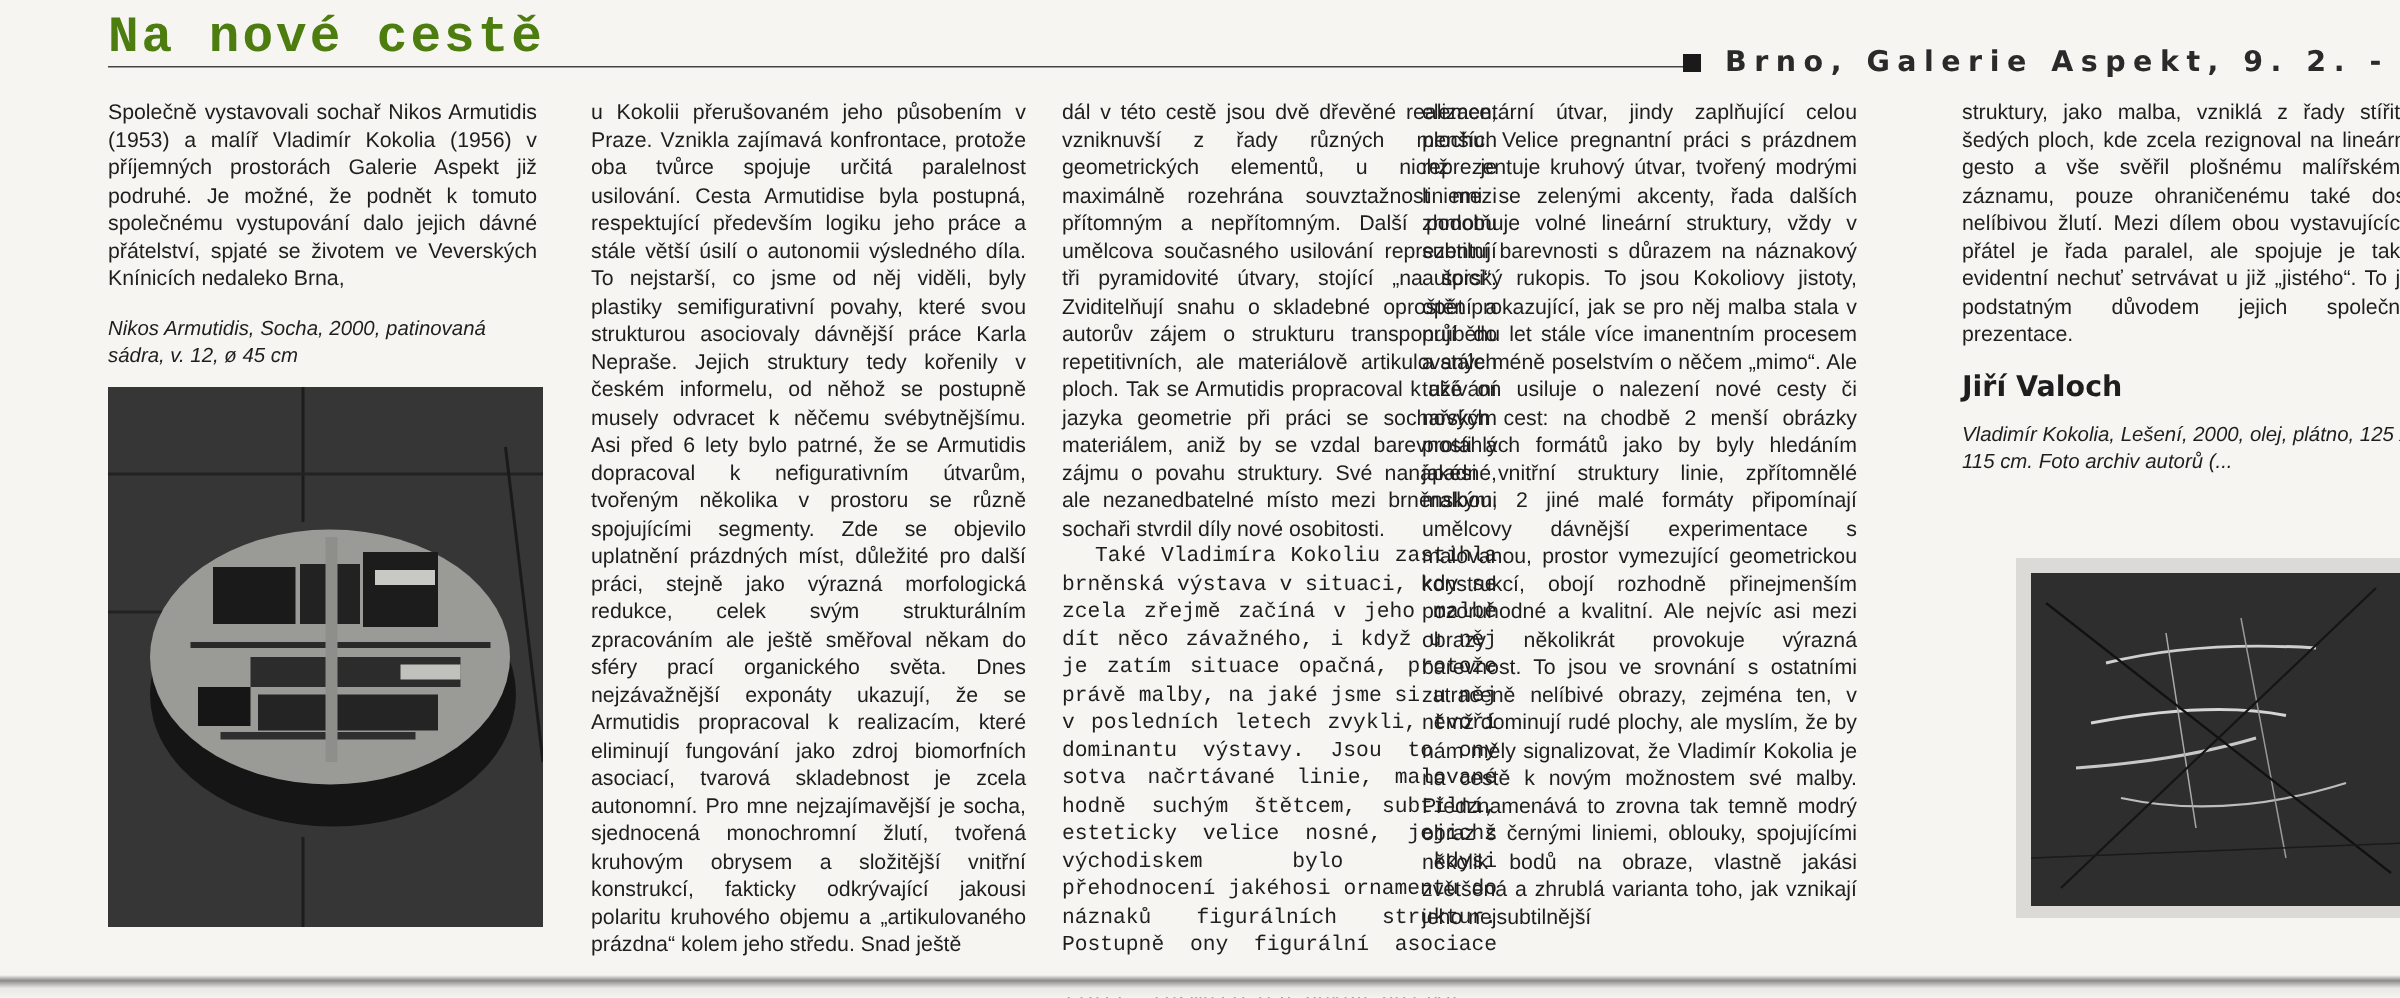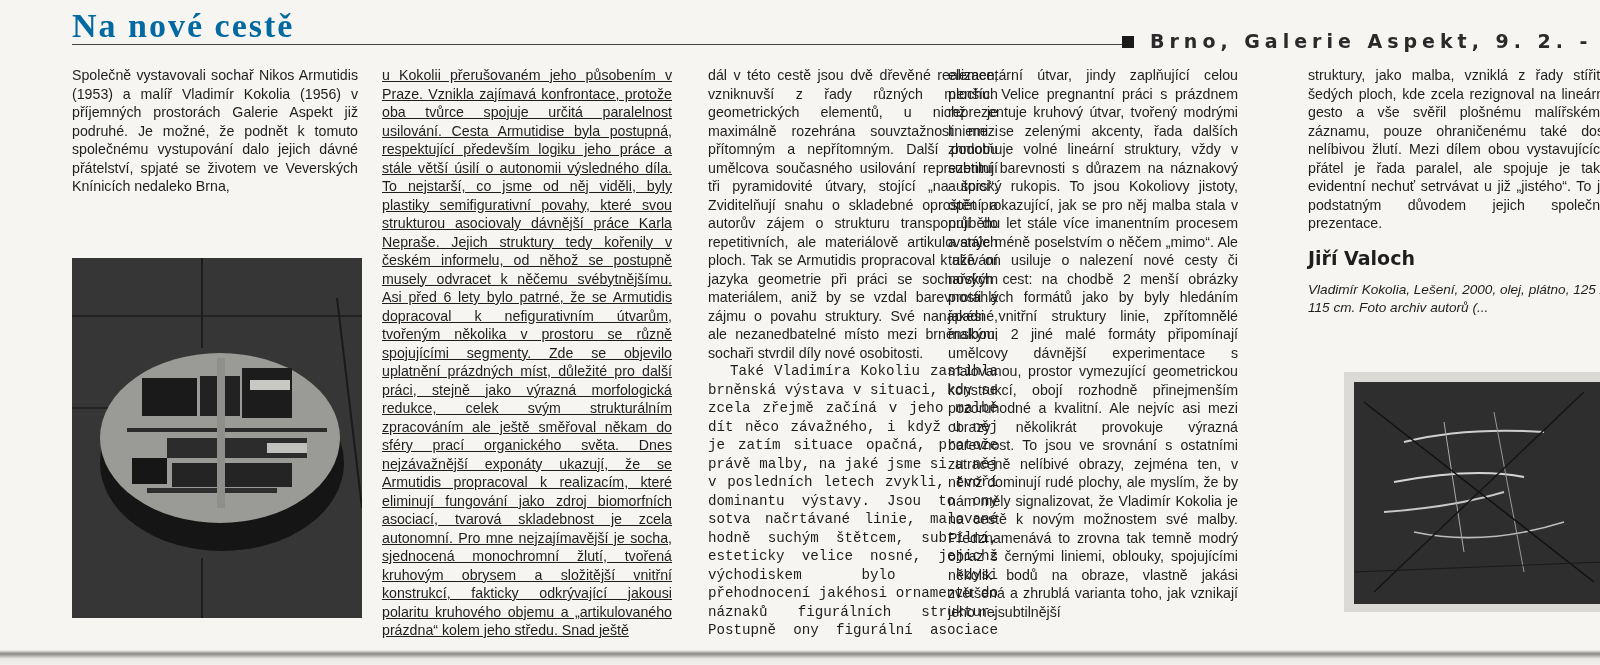--- a/index.html
+++ b/index.html
@@ -4,42 +4,42 @@
 <style>
   html, body { margin:0; padding:0; }
   body {
     width:1600px; height:665px; overflow:hidden; position:relative;
     background:#f6f5f2;
     font-family:"Liberation Sans", sans-serif;
     color:#1e1e1e;
   }
   .title {
     position:absolute; left:72px; top:6px;
-    font-family:Liberation Serif, serif; font-weight:bold;
-    font-size:34px; letter-spacing:2px; line-height:40px; color:#0369a1;
+    font-family:Liberation Mono, monospace; font-weight:bold;
+    font-size:34px; letter-spacing:2px; line-height:40px; color:#4d7c0f;
   }
   .rule {
     position:absolute; left:72px; top:44px; width:1050px; height:1px; background:#444;
   }
   .venue-marker {
     position:absolute; left:1122px; top:36px; width:12px; height:12px; background:#1a1a1a;
   }
   .venue {
     position:absolute; left:1150px; top:30px;
     font-family:"DejaVu Sans", sans-serif; font-weight:bold; font-size:19px;
     letter-spacing:5px; color:#2a2a2a; white-space:nowrap;
   }
   .col {
     position:absolute; top:66px; width:290px;
     font-size:14.2px; line-height:18.5px; text-align:justify; hyphens:manual;
   }
   .col p { margin:0; }
   .col p.indent { text-indent:22px;font-family:Liberation Mono, monospace; }
   .c1 { left:72px; width:286px; }
-  .c2 { left:382px;text-decoration:underline; }
+  .c2 { left:394px; }
   .c3 { left:708px; }
   .c4 { left:948px; }
   .c5 { left:1308px; width:300px; }
   .caption {
     font-style:italic; font-size:13.6px; line-height:18px; text-align:left; margin-top:14px !important;
   }
   .author {
     font-family:"DejaVu Sans", sans-serif; font-weight:bold; font-size:19px;
     margin-top:16px !important; margin-bottom:12px !important; text-align:left;
   }
@@ -59,20 +59,21 @@
 </head>
 <body>
 
 <div class="title">Na nové cestě</div>
 <div class="rule"></div>
 <div class="venue-marker"></div>
 <div class="venue">Brno, Galerie Aspekt, 9. 2. - 5.</div>
 
 <div class="col c1">
   <p>Společně vystavovali sochař Nikos Armutidis (1953) a malíř Vladimír Kokolia (1956) v příjemných prostorách Galerie Aspekt již podruhé. Je možné, že podnět k tomuto společnému vystupování dalo jejich dávné přátelství, spjaté se životem ve Veverských Knínicích nedaleko Brna,</p>
+  <p class="caption">Nikos Armutidis, Socha, 2000, patinovaná sádra, v. 12, ø 45 cm</p>
 </div>
 
 <div class="photo1">
   <svg width="290" height="360" viewBox="0 0 290 360">
     <rect x="0" y="0" width="290" height="360" fill="#363636"></rect>
     <line x1="130" y1="0" x2="130" y2="90" stroke="#1c1c1c" stroke-width="2"></line>
     <line x1="0" y1="58" x2="290" y2="58" stroke="#222" stroke-width="2"></line>
     <line x1="0" y1="150" x2="60" y2="150" stroke="#222" stroke-width="2"></line>
     <line x1="265" y1="40" x2="290" y2="250" stroke="#1a1a1a" stroke-width="2"></line>
     <line x1="130" y1="300" x2="130" y2="360" stroke="#1c1c1c" stroke-width="2"></line>

